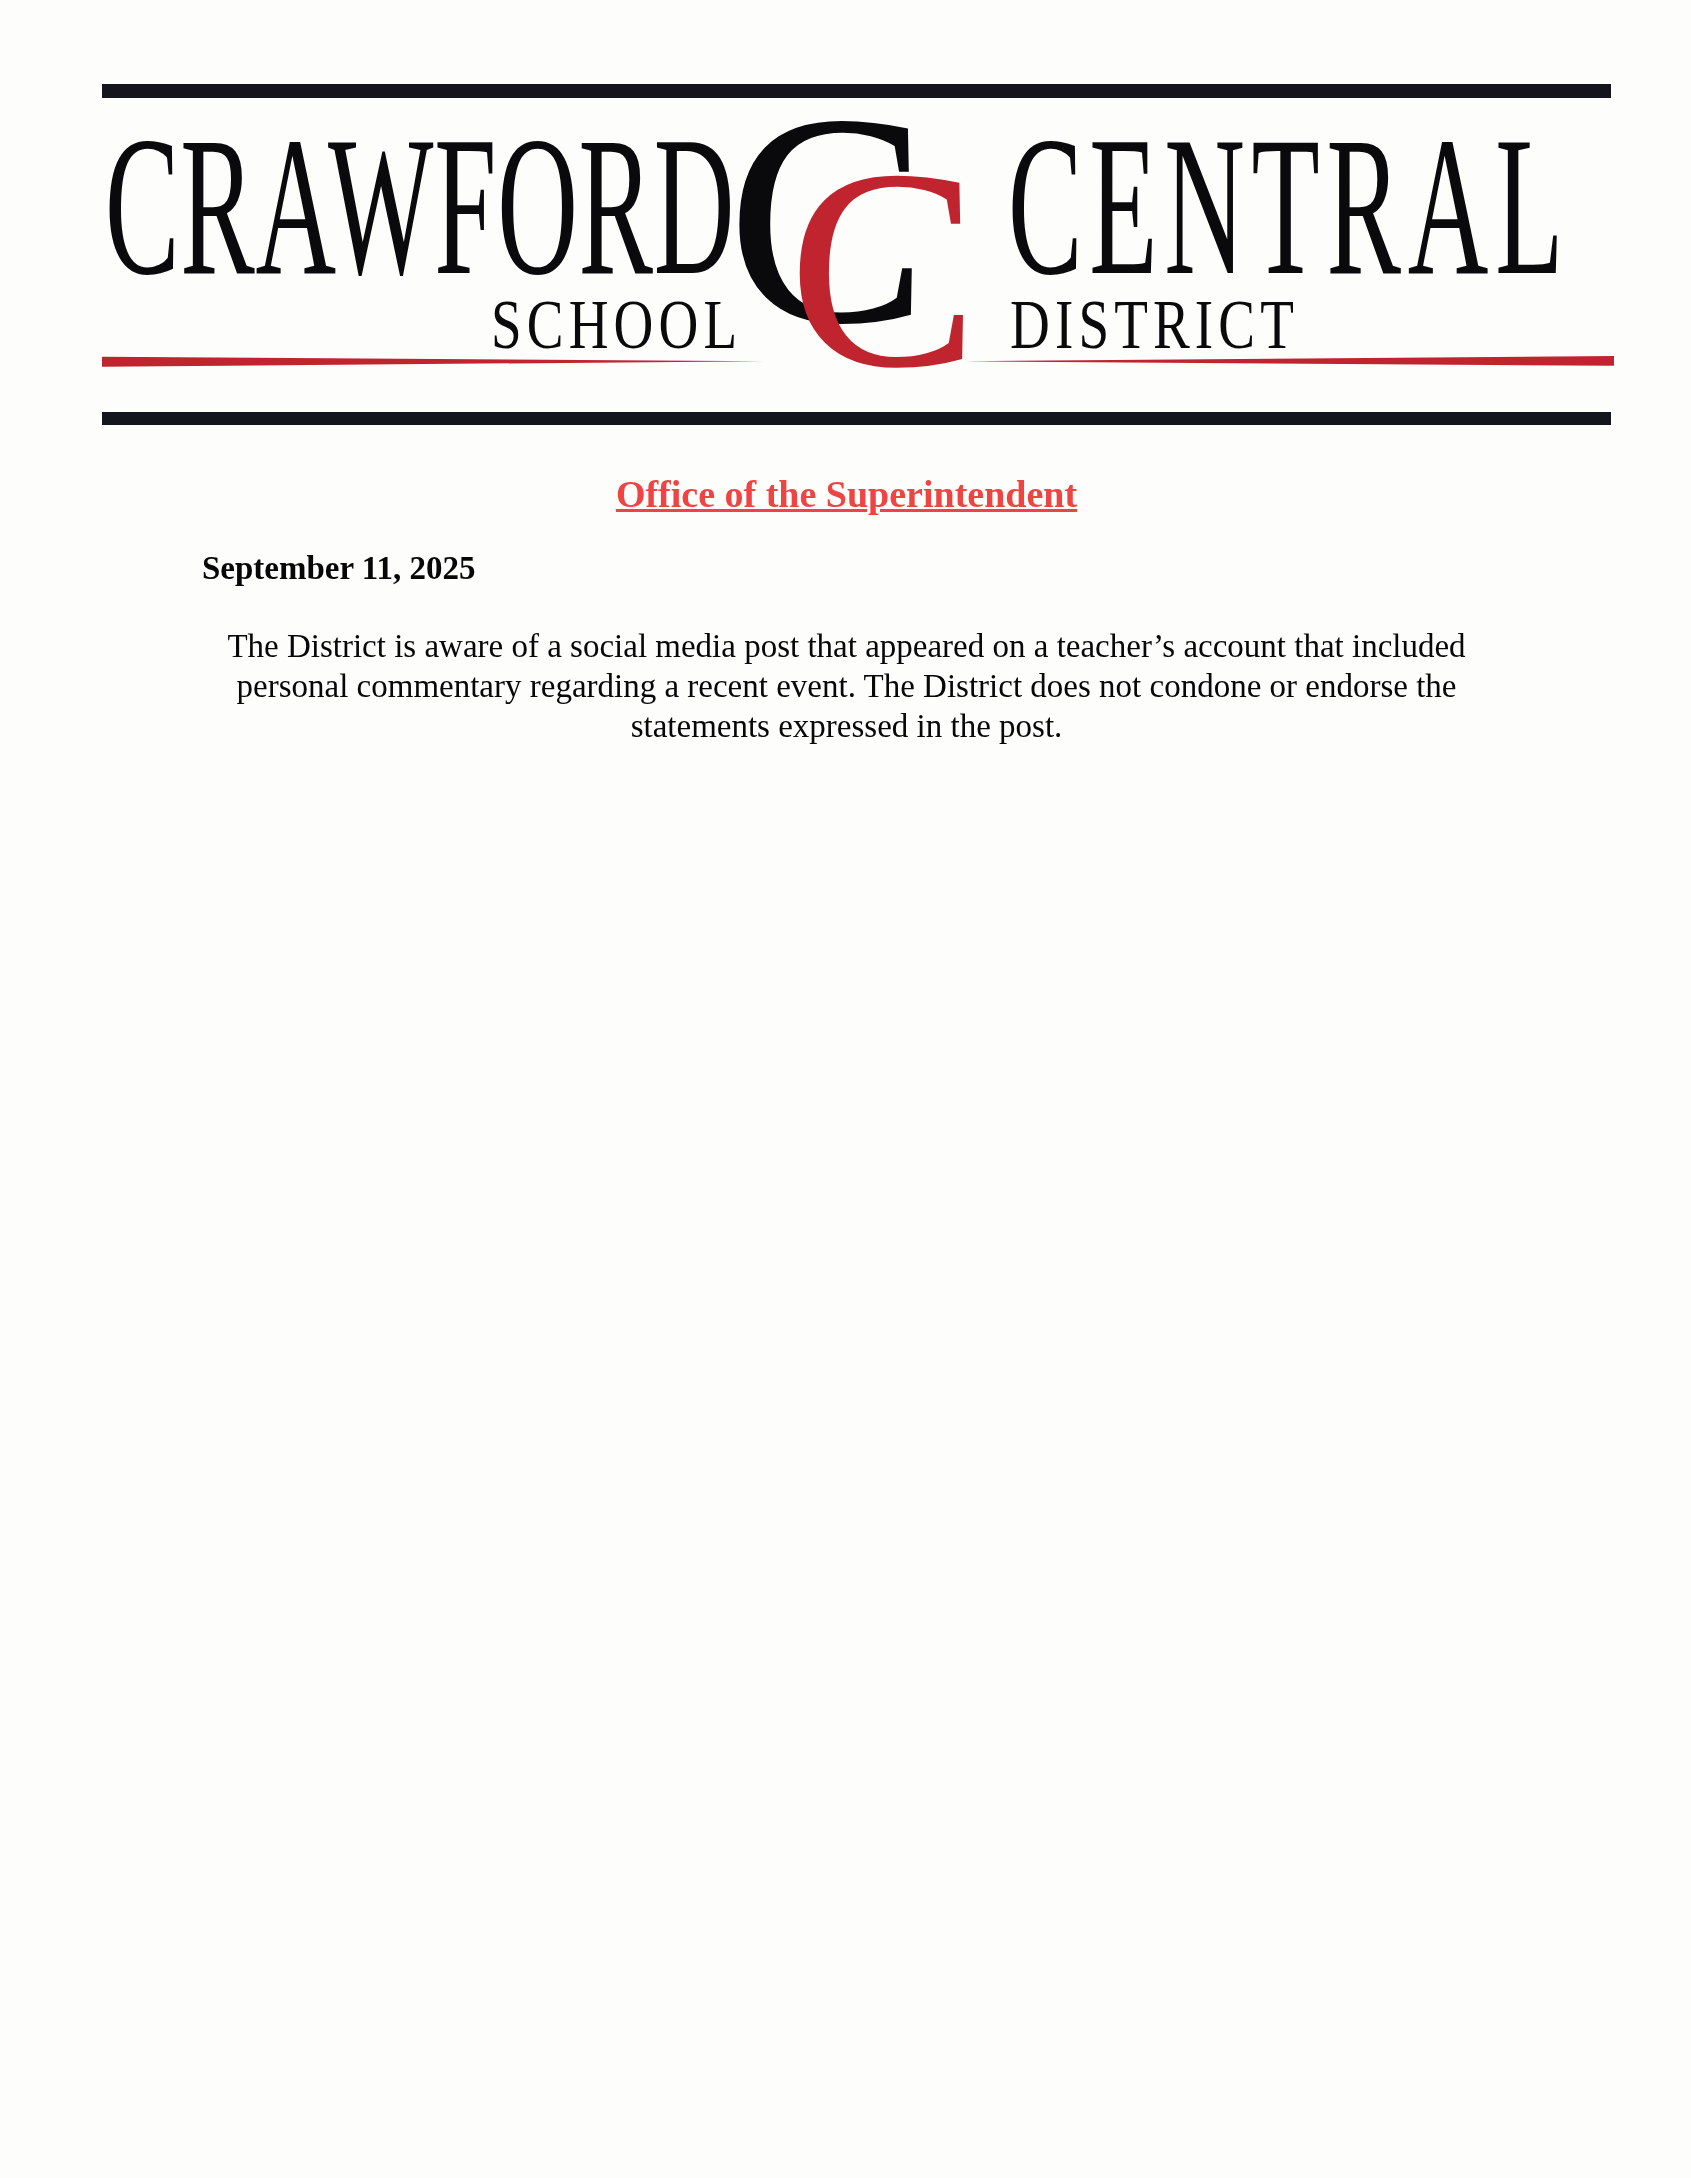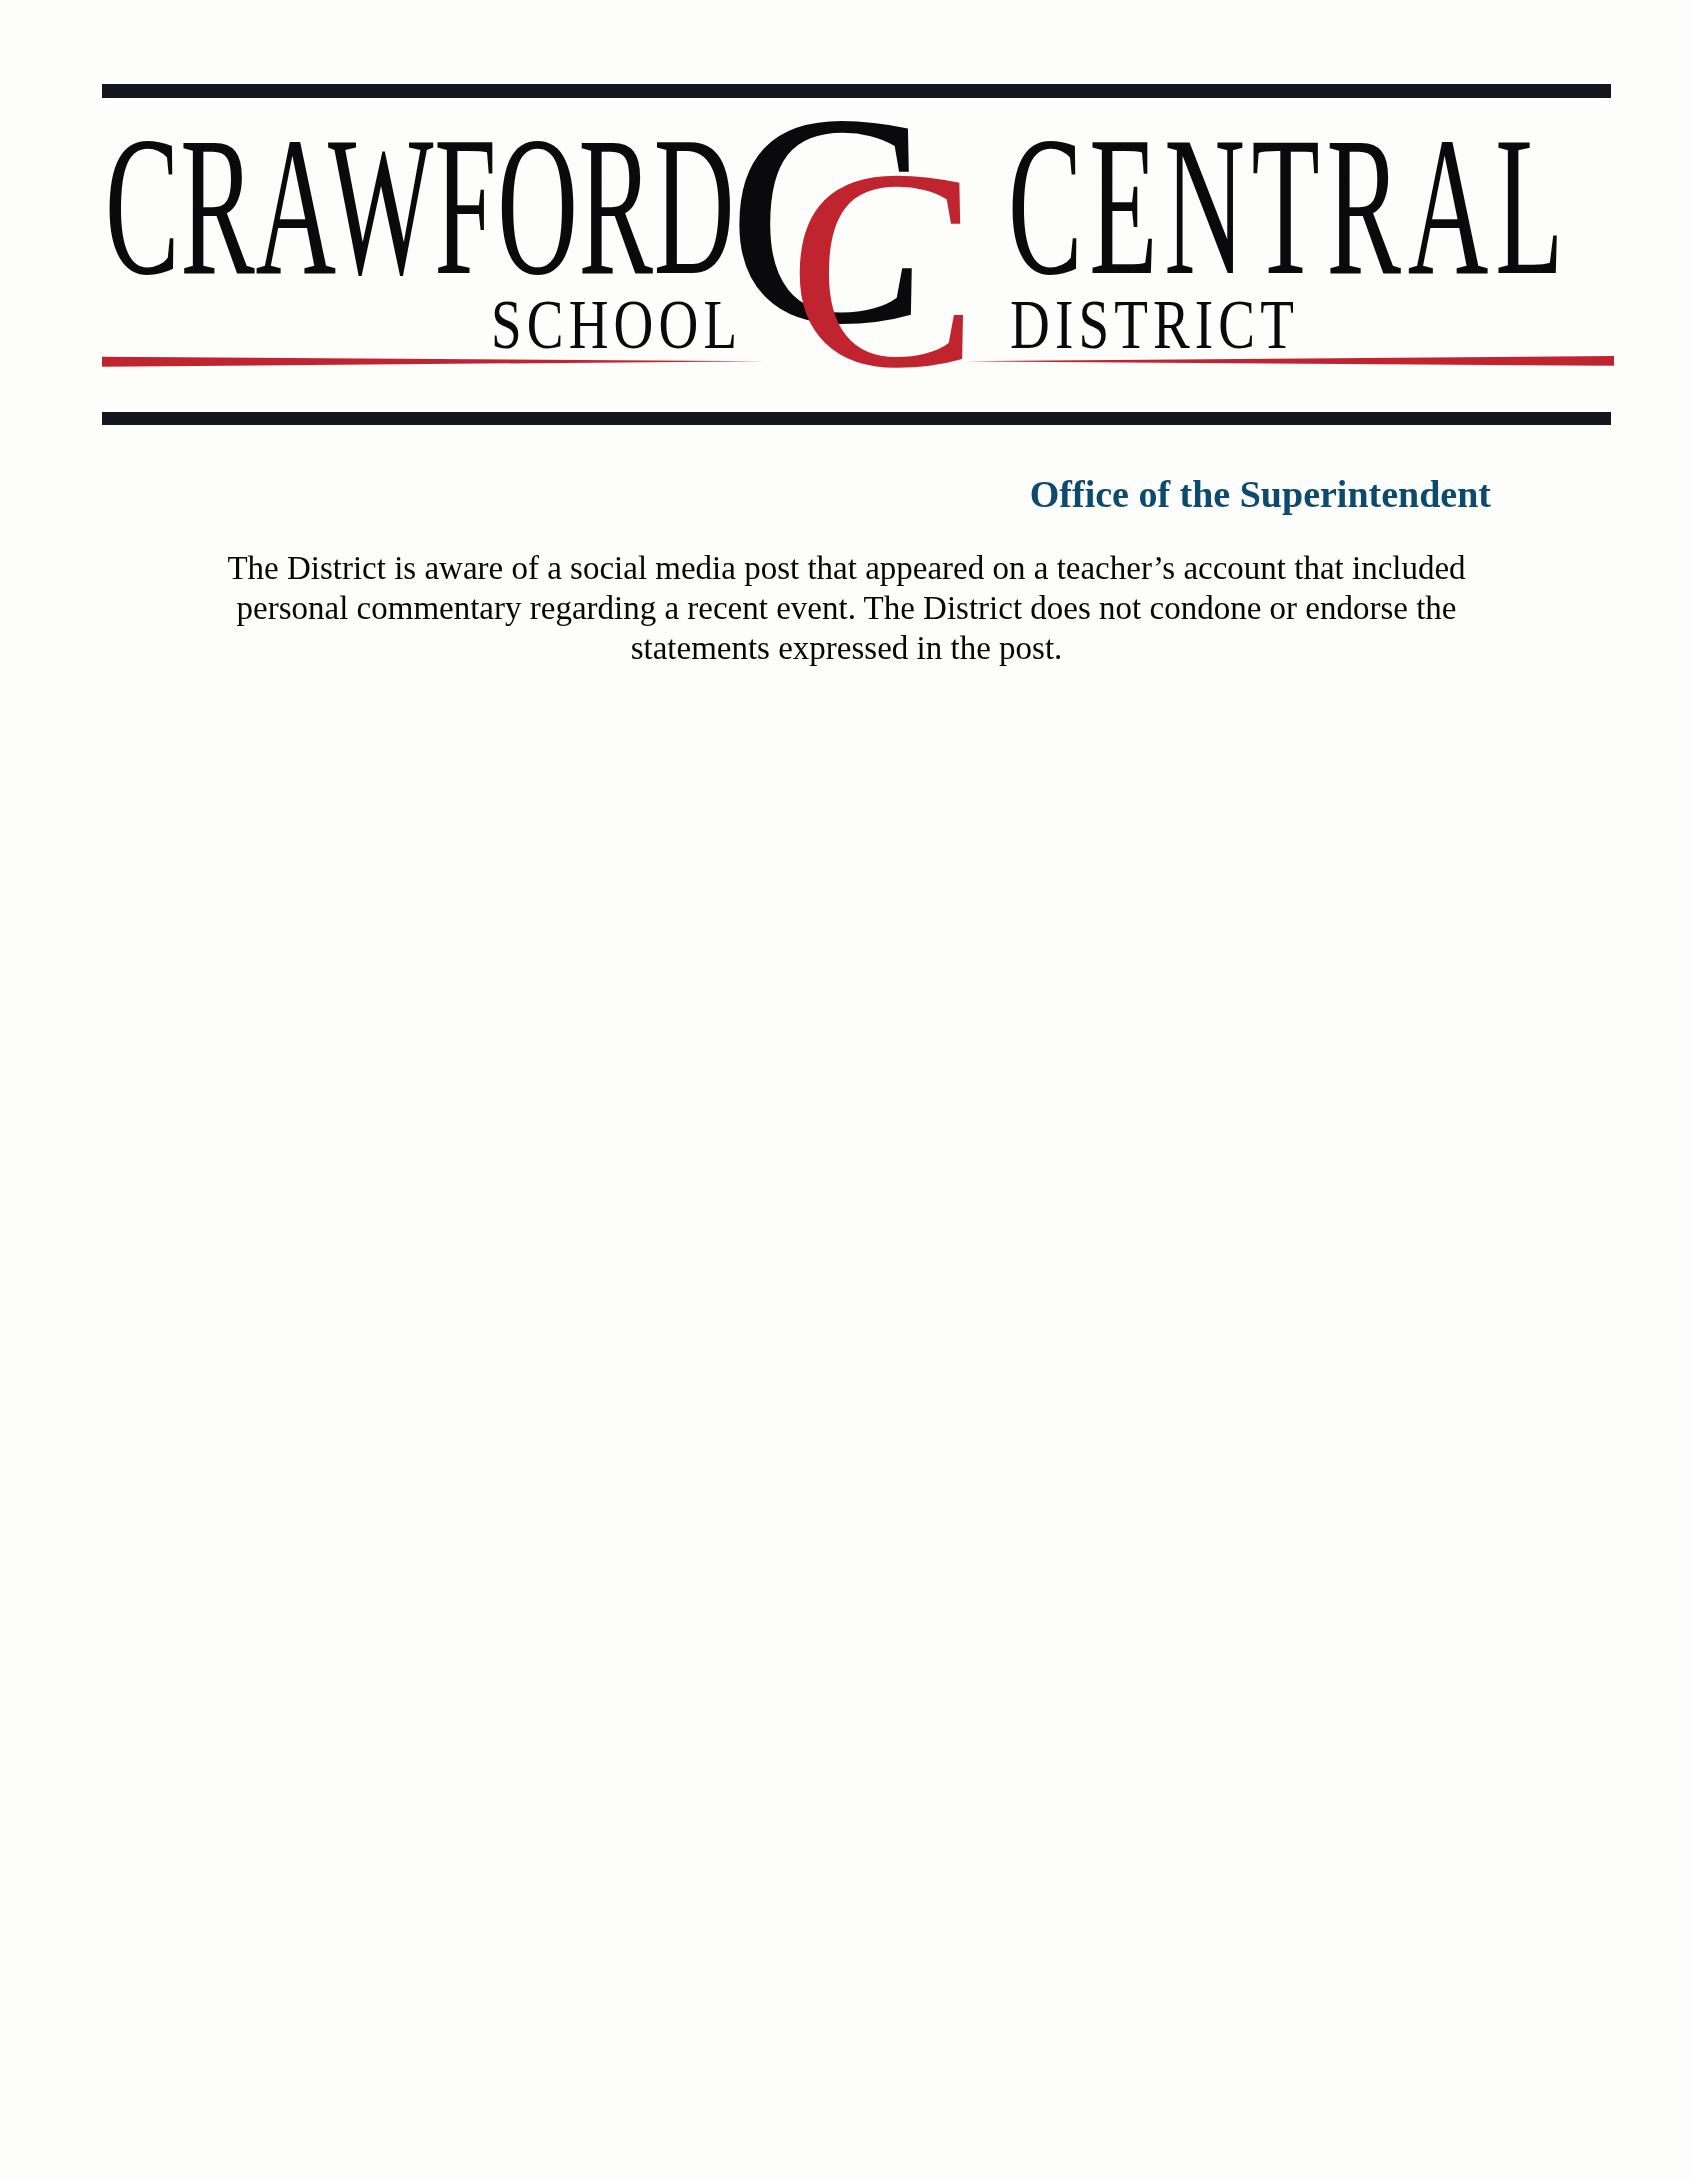--- a/index.html
+++ b/index.html
@@ -53,21 +53,21 @@
   .swoosh-right { left: 965px; top: 355px; width: 649px; }
 
   
   .content {
     position: absolute; left: 202px; top: 473px; width: 1289px;
     font-size: 33px; line-height: 40px;
   }
   .title {
     margin: 0 0 32px 0;
     font-size: 38px; line-height: 43px; font-weight: bold;
-    text-align: right; color: #0c4a6e;
+    text-align: center; color: #ef4444; text-decoration: underline;
   }
   .date { margin: 0 0 38px 0; font-weight: bold; }
   .para { margin: 0 0 36px 0; text-align: center; }
 </style>
 </head>
 <body>
 
 <div class="page">
 
   <header class="letterhead">
@@ -88,17 +88,18 @@
     </svg>
     <svg class="swoosh swoosh-right" viewBox="0 0 721 14" preserveAspectRatio="none" aria-hidden="true">
       <polygon points="0,7 721,1 721,12" fill="#c0252f"></polygon>
     </svg>
 
     <div class="bar bar-bottom"></div>
   </header>
 
   <main class="content">
     <h1 class="title">Office of the Superintendent</h1>
+    <p class="date">September 11, 2025</p>
     <p class="para">The District is aware of a social media post that appeared on a teacher’s account that included personal commentary regarding a recent event. The District does not condone or endorse the statements expressed in the post.</p>
   </main>
 
 </div>
 
 
 </body></html>

